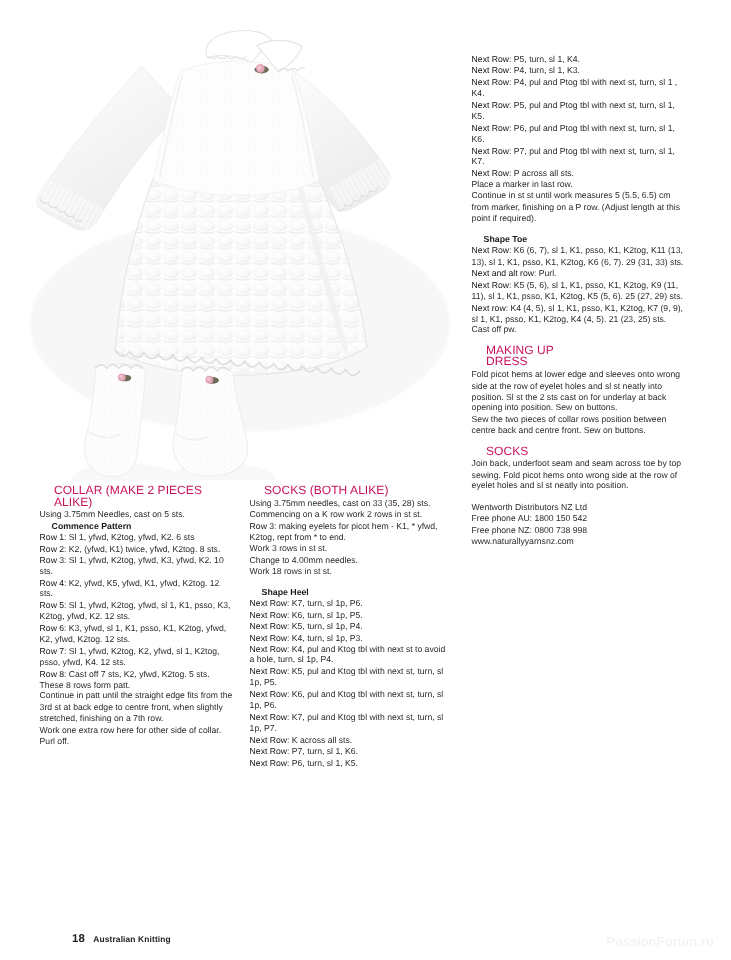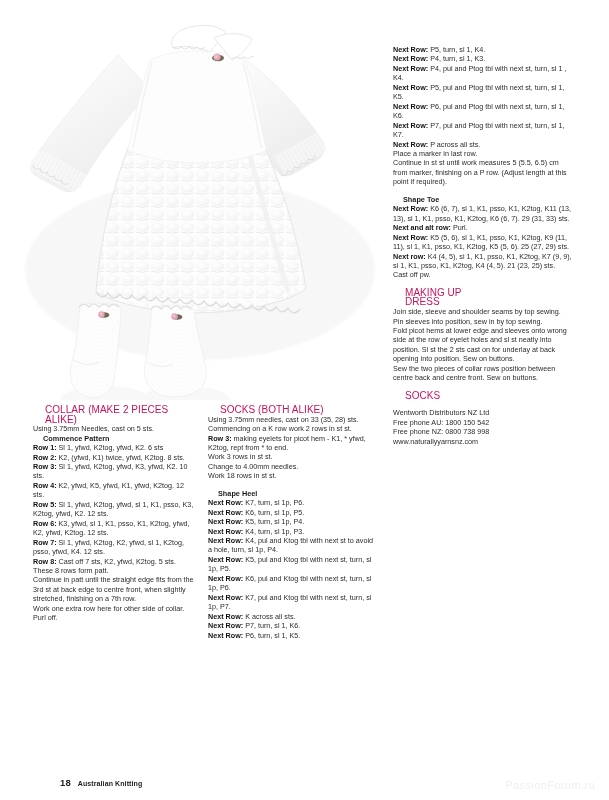--- a/index.html
+++ b/index.html
@@ -54,21 +54,21 @@
     margin-left: 12px;
   }
   .sub-head {
     font-weight: bold;
     color: #1a1a1a;
     font-size: 7.3px;
     line-height: 9.45px;
     padding-left: 10px;
   }
   .line { font-size: 7.2px; line-height: 9.45px; }
-  .line b { font-weight: bold; color: #111; text-align: right; }
+  .line b { font-weight: normal; color: #111; text-align: right; }
   .spacer { height: 8px; }
 
   
   #footer {
     position: absolute;
     left: 16px;
     bottom: 12px;
     font-size: 7.4px;
     color: #333;
     letter-spacing: 0.1px;
@@ -289,25 +289,25 @@
         <div class="spacer"></div>
         <div class="sub-head">Shape Toe</div>
         <div class="line"><b>Next Row:</b> K6 (6, 7), sl 1, K1, psso, K1, K2tog, K11 (13, 13), sl 1, K1, psso, K1, K2tog, K6 (6, 7). 29 (31, 33) sts.</div>
         <div class="line"><b>Next and alt row:</b> Purl.</div>
         <div class="line"><b>Next Row:</b> K5 (5, 6), sl 1, K1, psso, K1, K2tog, K9 (11, 11), sl 1, K1, psso, K1, K2tog, K5 (5, 6). 25 (27, 29) sts.</div>
         <div class="line"><b>Next row:</b> K4 (4, 5), sl 1, K1, psso, K1, K2tog, K7 (9, 9), sl 1, K1, psso, K1, K2tog, K4 (4, 5). 21 (23, 25) sts.</div>
         <div class="line">Cast off pw.</div>
         <div class="spacer"></div>
         <div class="sec-head">MAKING UP</div>
         <div class="sec-head">DRESS</div>
-        <div class="line">Join side, sleeve and shoulder seams by top sewing. Pin sleeves into position, sew in by top sewing.</div>
         <div class="line">Fold picot hems at lower edge and sleeves onto wrong side at the row of eyelet holes and sl st neatly into position. Sl st the 2 sts cast on for underlay at back opening into position. Sew on buttons.</div>
         <div class="line">Sew the two pieces of collar rows position between centre back and centre front. Sew on buttons.</div>
         <div class="spacer"></div>
         <div class="sec-head">SOCKS</div>
+        <div class="line">Join back, underfoot seam and seam across toe by top sewing. Fold picot hems onto wrong side at the row of eyelet holes and sl st neatly into position.</div>
         <div class="spacer"></div>
         <div class="line">Wentworth Distributors NZ Ltd</div>
         <div class="line">Free phone AU: 1800 150 542</div>
         <div class="line">Free phone NZ: 0800 738 998</div>
         <div class="line">www.naturallyyarnsnz.com</div>
       </div>
   </div>
 
 </div>
 

